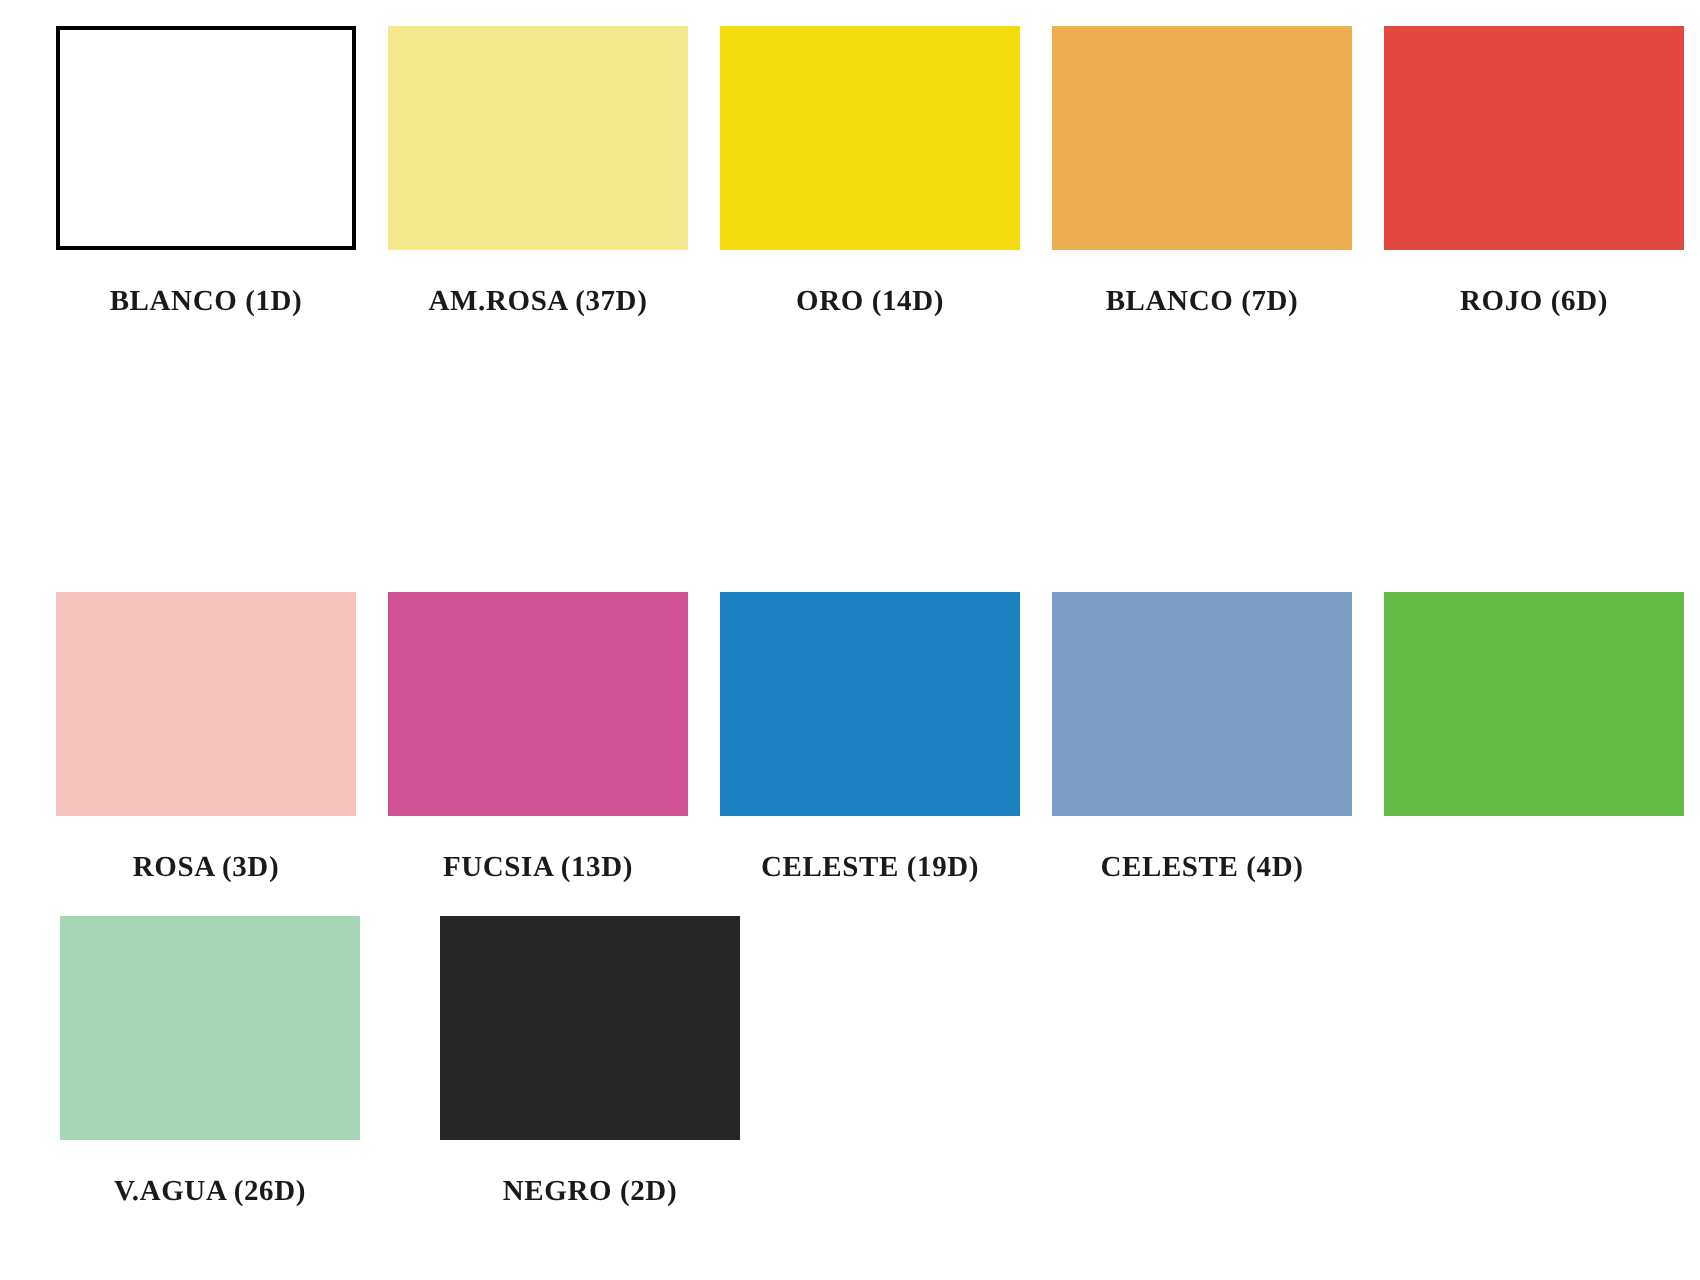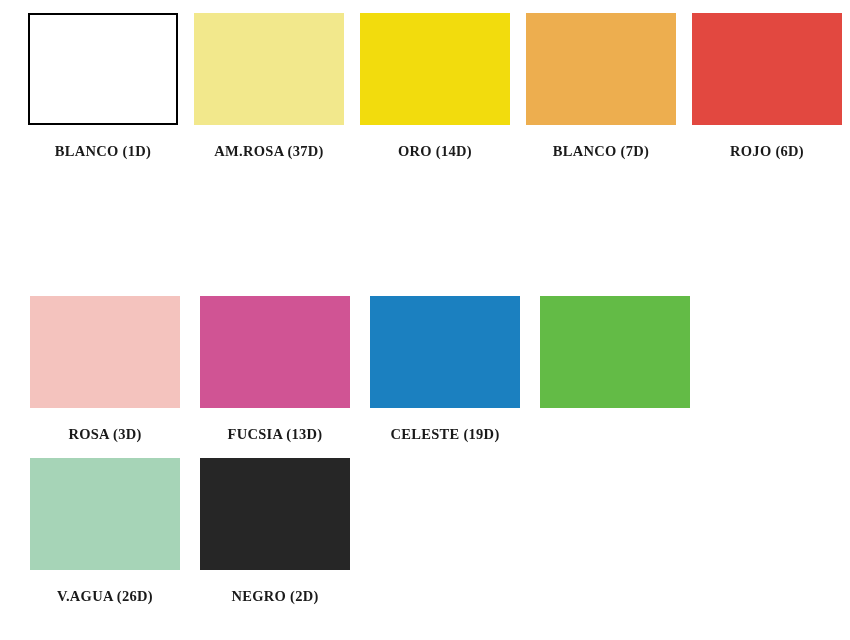--- a/index.html
+++ b/index.html
@@ -22,21 +22,21 @@
   .swatch-row {
     position: absolute;
     left: 0;
     width: 850px;
     display: flex;
     flex-direction: row;
     align-items: flex-start;
   }
   .row-1 { top: 13px; }
   .row-2 { top: 252px; margin-top: 44px; }
-  .row-3 { top: 458px; }
+  .row-3 { top: 458px; gap: 20px; }
 
   .swatch-cell {
     width: 170px;
     margin-right: 0px;
     display: flex;
     flex-direction: column;
     align-items: center;
   }
   .swatch-cell.offset-first { margin-left: 20px; }
 
@@ -96,20 +96,24 @@
     </div>
     <div class="swatch-cell">
       <div class="swatch-chip" style="background-color: rgb(208, 84, 148);"></div>
       <div class="swatch-label">FUCSIA (13D)</div>
     </div>
     <div class="swatch-cell">
       <div class="swatch-chip" style="background-color: rgb(27, 128, 192);"></div>
       <div class="swatch-label">CELESTE (19D)</div>
     </div>
     <div class="swatch-cell">
+      <div class="swatch-chip" style="background-color: rgb(124, 156, 196);"></div>
+      <div class="swatch-label">CELESTE (4D)</div>
+    </div>
+    <div class="swatch-cell">
       <div class="swatch-chip" style="background-color: rgb(99, 187, 70);"></div>
     </div>
   </div>
 
   <div class="swatch-row row-3">
     <div class="swatch-cell offset-first">
       <div class="swatch-chip" style="background-color: rgb(166, 212, 183);"></div>
       <div class="swatch-label">V.AGUA (26D)</div>
     </div>
     <div class="swatch-cell">

